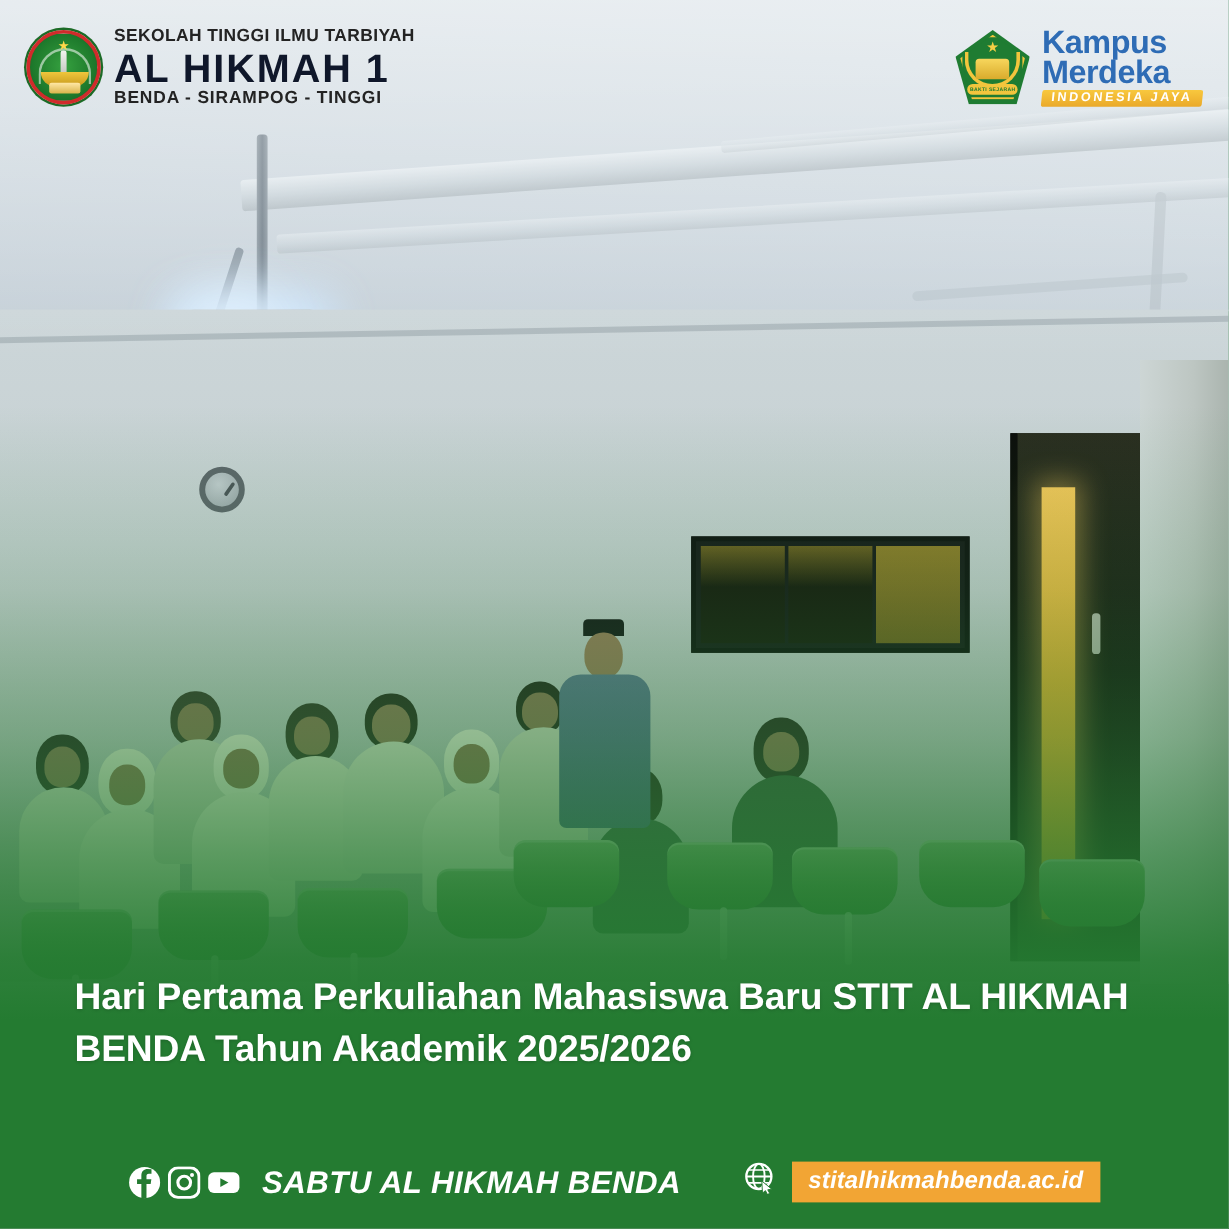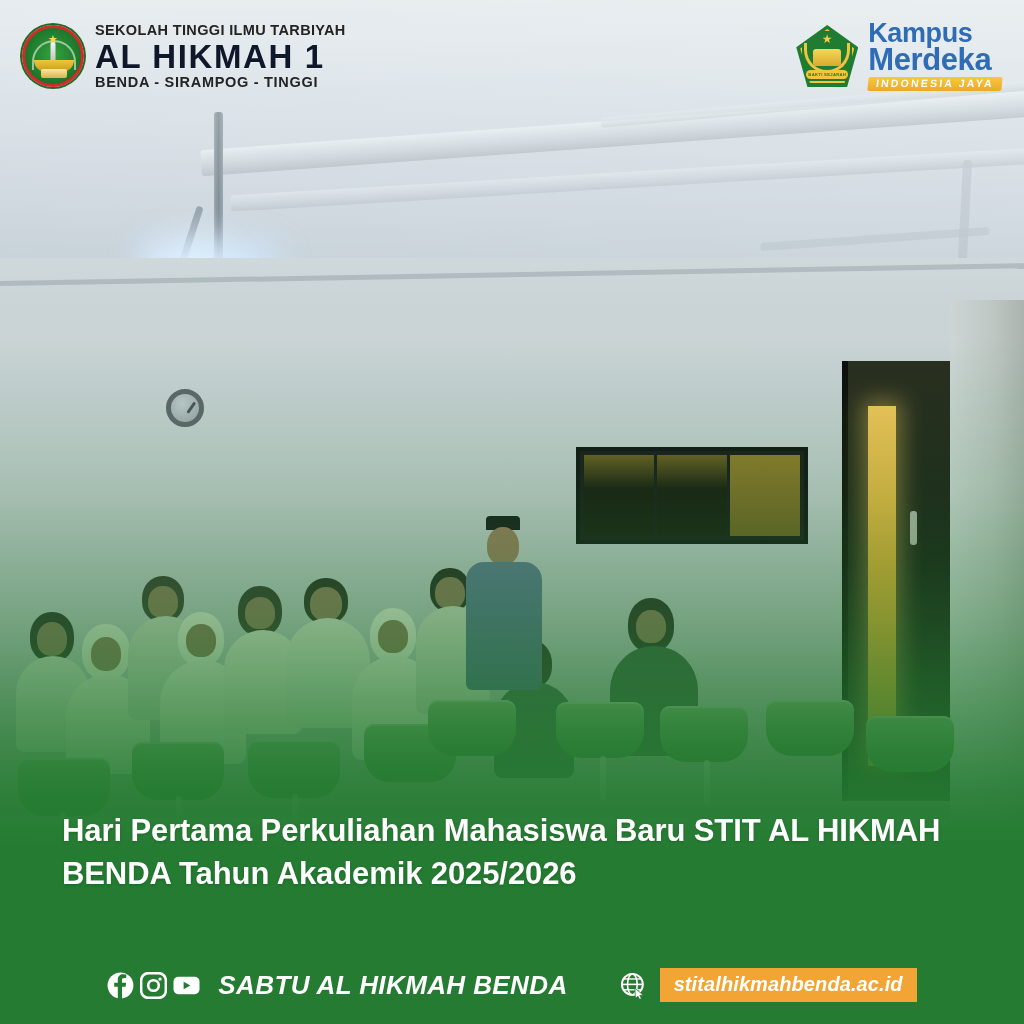--- a/index.html
+++ b/index.html
@@ -230,21 +230,21 @@
   .kemenag-ribbon {
     position:absolute; left:10px; bottom:8px; width:42px; height:9px;
     background:#f2c53d; border-radius:5px;
     font-size:4.2px; color:#1f7c32; text-align:center; line-height:9px;
     font-weight:bold; letter-spacing:.3px; overflow:hidden;
   }
   .km-word { line-height:.93; }
   .km-line1, .km-line2 {
     font-size:27px; font-weight:bold; color:#2e6cb5; letter-spacing:-.4px;
   }
-  .km-line2 { font-size:31px; }
+  .km-line2 { font-size:27px; }
   .km-ribbon {
     margin-top:2px;
     background:linear-gradient(180deg,#f8c83e,#eaa92a);
     color:#ffffff; font-size:10.5px; font-weight:bold;
     letter-spacing:2.2px; text-align:center;
     padding:2px 8px; border-radius:2px;
     transform:skewX(-6deg);
   }
 
   
@@ -267,21 +267,21 @@
     position:absolute; left:0; bottom:0; width:1024px; height:78px;
     display:flex; align-items:center; justify-content:center; gap:52px;
   }
   .social { display:flex; align-items:center; gap:13px; }
   .soc-icons { display:flex; align-items:center; gap:6px; }
   .soc { width:27px; height:27px; display:block; }
   .handle {
     color:#ffffff; font-size:26px; font-weight:bold; font-style:italic;
     letter-spacing:.4px; margin-left:5px;
   }
-  .web { display:flex; align-items:center; gap:13px; }
+  .web { display:flex; gap:13px; }
   .globe { width:27px; height:27px; display:block; }
   .url-badge {
     background:#f2a534; color:#ffffff;
     font-size:20px; font-weight:bold; font-style:italic;
     padding:5px 14px 6px; letter-spacing:.1px;
   }
 </style>
 </head>
 <body>
 

